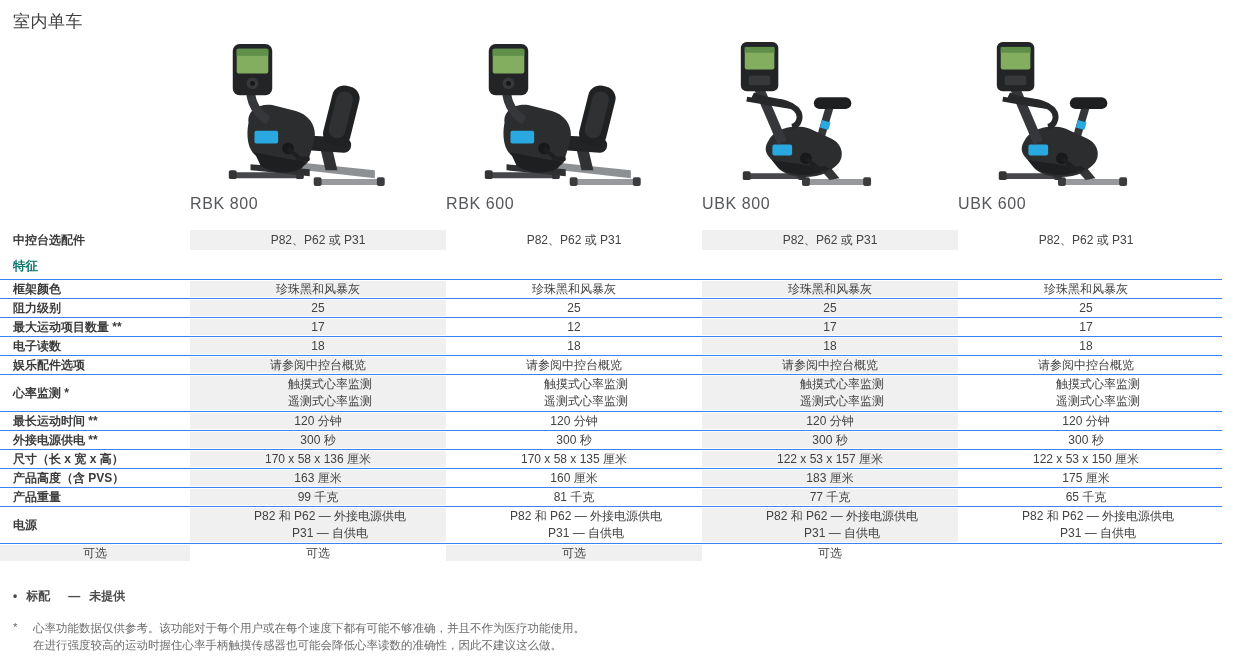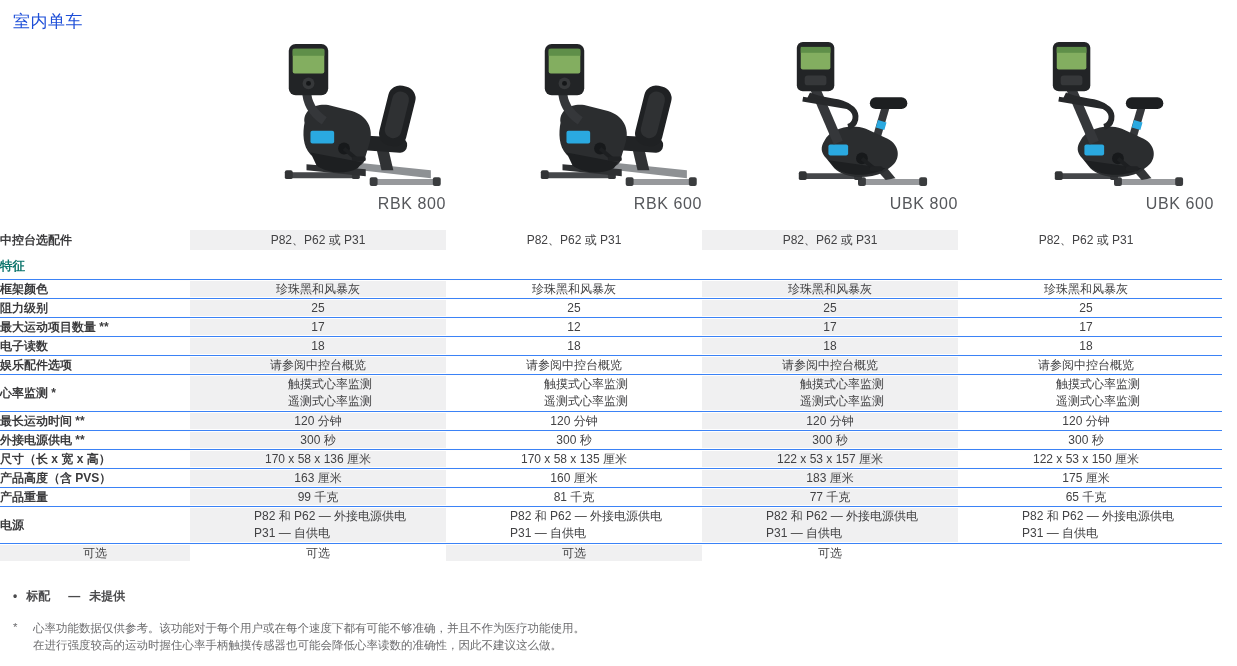--- a/index.html
+++ b/index.html
@@ -5,44 +5,44 @@
   * { box-sizing: border-box; margin: 0; padding: 0; }
   html, body { width: 1237px; height: 666px; background: #ffffff; overflow: hidden; }
   body { font-family: "Liberation Sans", "DejaVu Sans", sans-serif; color: #3f3f41; }
 
   .page { position: relative; width: 1237px; height: 666px; }
 
   .page-title {
     margin: 10px 16px 0 13px;
     font-size: 17px;
     font-weight: 500;
-    color: #1d4ed8;
+    color: #404040;
     letter-spacing: .5px;
   }
 
   .grid5 { display: grid; grid-template-columns: 190px 256px 256px 256px 256px; }
 
   
   .products { margin-top: 5px; }
-  .p-col { display: flex; flex-direction: column; align-items: flex-end; }
+  .p-col { display: flex; flex-direction: column; align-items: flex-start; }
   .p-img { height: 150px; display: flex; align-items: flex-end; justify-content: center; }
   .p-name { margin-top: 7px; font-size: 16px; color: #55575b; letter-spacing: .6px; }
 
   
   .spec-table { margin-top: 16px; width: 1222px; }
   .t-row { min-height: 18px; align-items: stretch; }
   .t-row.sep { border-top: 1px solid #3b82f6; }
   .t-row.tall .t-cell { min-height: 36px; padding-left: 24px; }
   .t-label {
-    display: flex; align-items: center;
+    padding-left: 13px; display: flex; align-items: center;
     font-size: 12px; font-weight: 700; color: #3b3b3d;
   }
   .t-cell {
     display: flex; align-items: center; justify-content: center;
-    text-align: left; font-size: 12px; line-height: 17px;
+    text-align: center; font-size: 12px; line-height: 17px;
     color: #424244; white-space: pre-line; min-height: 18px;
   }
   .t-cell.band { background: #f0f0f1; box-shadow: inset 0 1px 0 #fff, inset 0 -1px 0 #fff; }
 
   .console-row .t-cell { min-height: 22px; }
   .section-row { margin-top: 6px; min-height: 22px; }
   .section-row .t-label { align-items: flex-end; padding-bottom: 4px; font-size: 12.5px; color: #0f766e; }
 
   
   .footnotes { margin: 26px 0 0 13px; }

